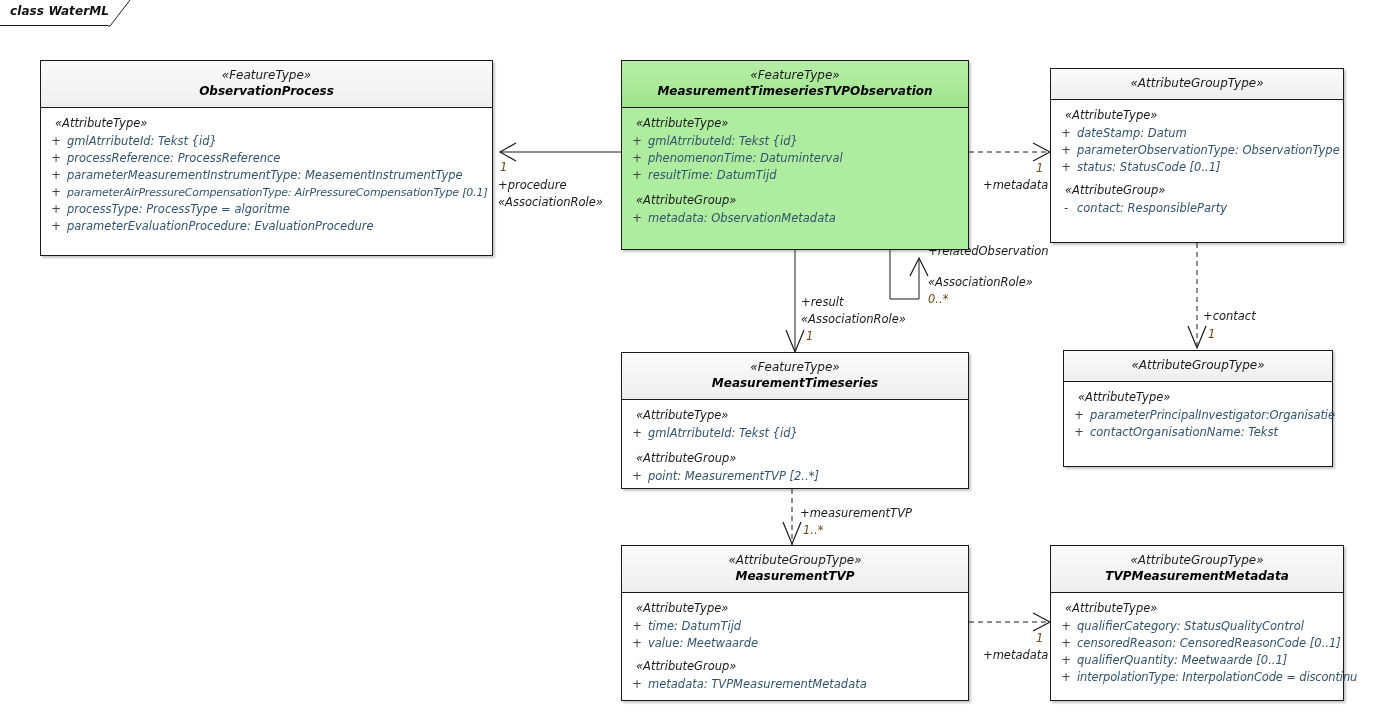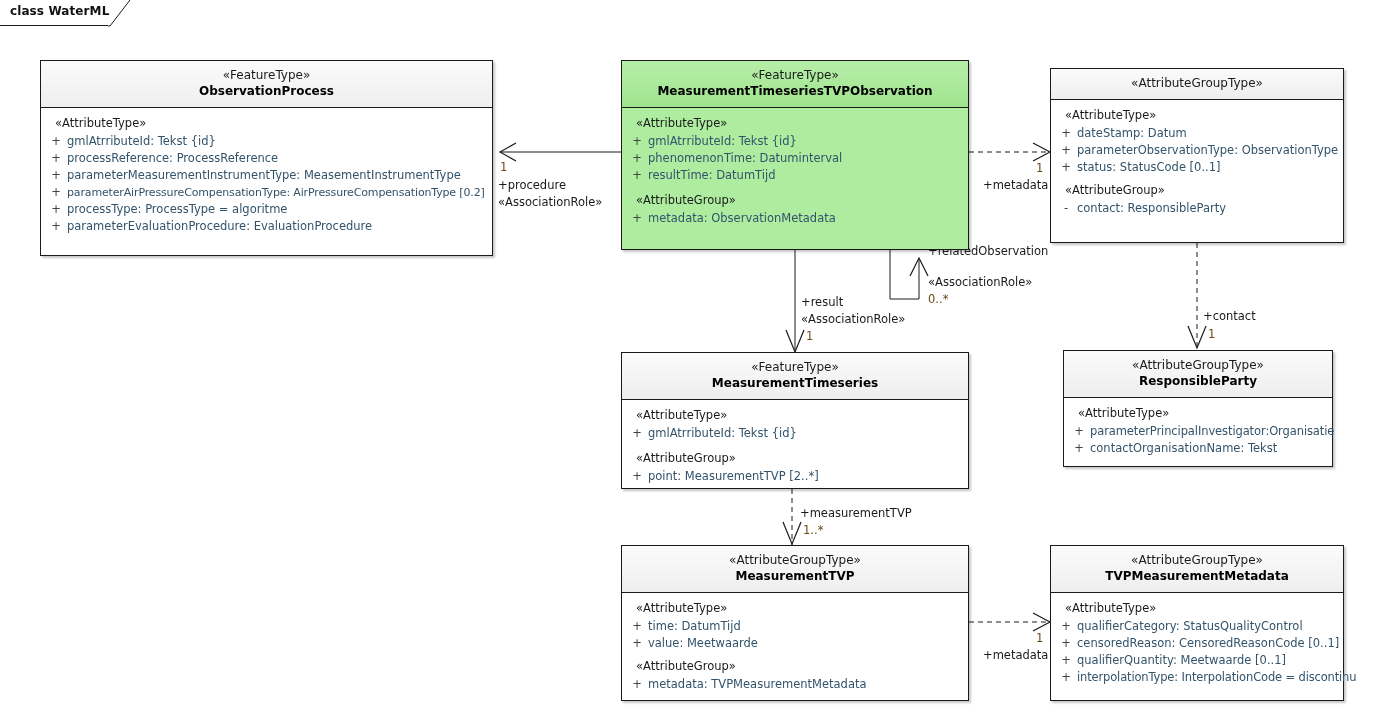--- a/index.html
+++ b/index.html
@@ -9,20 +9,21 @@
   }
   body {
     font-family: "DejaVu Sans", "Liberation Sans", sans-serif;
   }
   #canvas {
     position: relative;
     width: 1385px;
     height: 728px;
     background: #ffffff;
     overflow: hidden;
+    font-style: italic;
   }
 
   
   .frame-tab {
     position: absolute;
     left: 0px;
     top: 0px;
     width: 110px;
     height: 26px;
     border: 1px solid #1a1a1a;
@@ -247,21 +248,21 @@
       <div class="attr-row">
         <span class="attr-vis">+</span>
         <span class="attr-text">processReference: ProcessReference</span>
       </div>
       <div class="attr-row">
         <span class="attr-vis">+</span>
         <span class="attr-text">parameterMeasurementInstrumentType: MeasementInstrumentType</span>
       </div>
       <div class="attr-row">
         <span class="attr-vis">+</span>
-        <span class="attr-text" style="font-size:11px;letter-spacing:-0.15px;">parameterAirPressureCompensationType: AirPressureCompensationType [0.2]</span>
+        <span class="attr-text" style="font-size:11px;letter-spacing:-0.15px;">parameterAirPressureCompensationType: AirPressureCompensationType [0.1]</span>
       </div>
       <div class="attr-row">
         <span class="attr-vis">+</span>
         <span class="attr-text">processType: ProcessType = algoritme</span>
       </div>
       <div class="attr-row">
         <span class="attr-vis">+</span>
         <span class="attr-text">parameterEvaluationProcedure: EvaluationProcedure</span>
       </div>
     </div>
@@ -335,21 +336,20 @@
       <div class="attr-row">
         <span class="attr-vis">+</span>
         <span class="attr-text">point: MeasurementTVP [2..*]</span>
       </div>
     </div>
   </div>
 
   <div class="uml-class" style="left:1063px; top:350px; width:270px; height:117px;">
     <div class="uml-head">
       <div class="stereotype">«AttributeGroupType»</div>
-      <div class="classname">ResponsibleParty</div>
     </div>
     <div class="uml-body">
       <div class="grp-label">«AttributeType»</div>
       <div class="attr-row">
         <span class="attr-vis">+</span>
         <span class="attr-text" style="letter-spacing:-0.1px;">parameterPrincipalInvestigator:Organisatie</span>
       </div>
       <div class="attr-row">
         <span class="attr-vis">+</span>
         <span class="attr-text">contactOrganisationName: Tekst</span>

